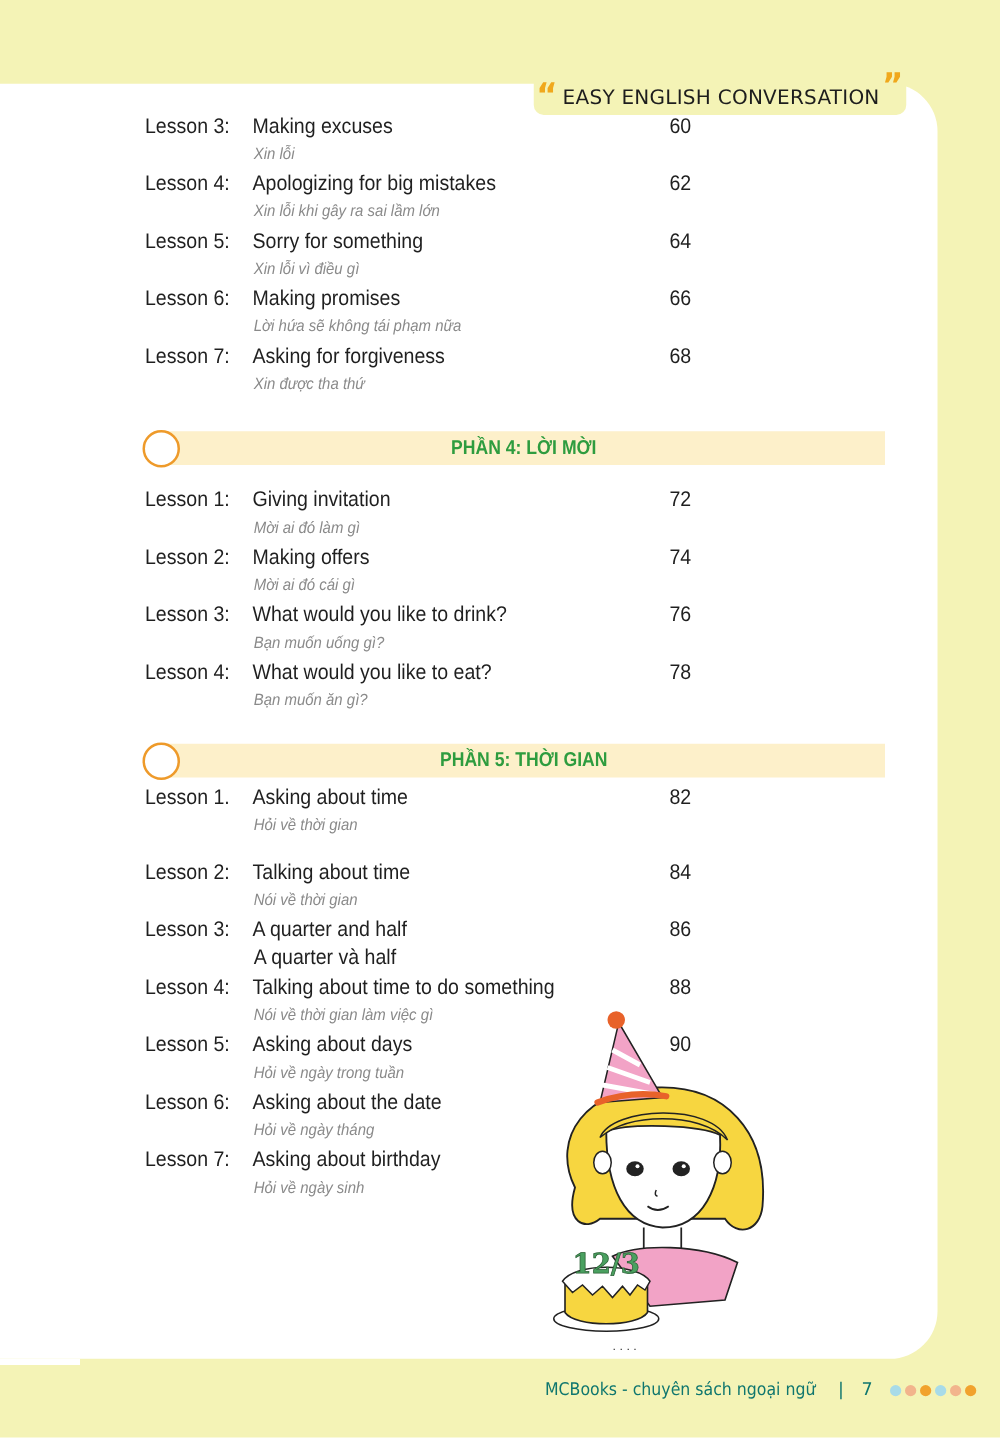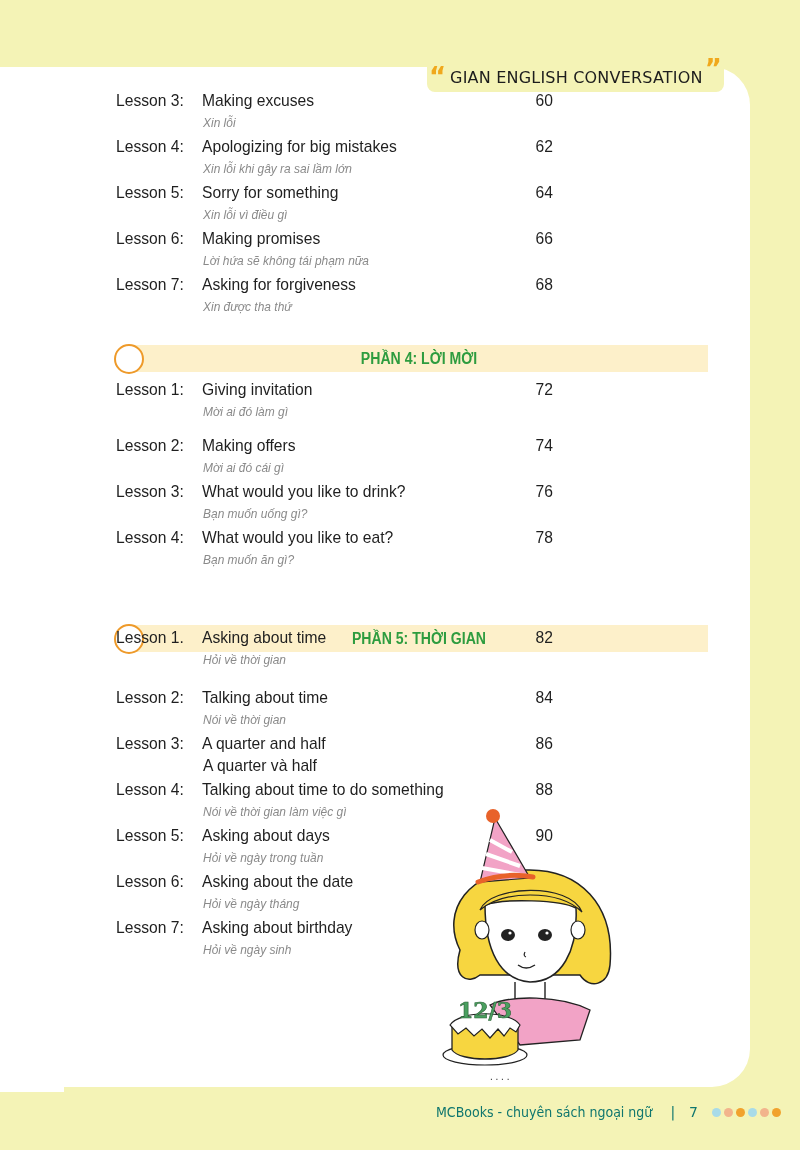--- a/index.html
+++ b/index.html
@@ -102,21 +102,21 @@
 </style>
 </head>
 <body>
 
 <div class="panel"></div>
 <div class="panel-left-notch"></div>
 
 <div class="header">
   <div class="header-bg"></div>
   <span class="quote open">“</span>
-  <span class="title">GIAN ENGLISH CONVERSATION</span>
+  <span class="title">EASY ENGLISH CONVERSATION</span>
   <span class="quote close">”</span>
 </div>
 
 <div class="toc">
 
   <div class="entry" style="top:91px">
     <span class="num">Lesson 3:</span>
     <span class="en">Making excuses</span>
     <span class="vi">Xin lỗi</span>
     <span class="page">60</span>
@@ -145,21 +145,21 @@
     <span class="vi">Xin được tha thứ</span>
     <span class="page">68</span>
   </div>
 
   <div class="section" style="top:344px">
     <div class="bar"></div>
     <div class="circle"></div>
     <div class="label">PHẦN 4: LỜI MỜI</div>
   </div>
 
-  <div class="entry" style="top:380px">
+  <div class="entry" style="top:390px">
     <span class="num">Lesson 1:</span>
     <span class="en">Giving invitation</span>
     <span class="vi">Mời ai đó làm gì</span>
     <span class="page">72</span>
   </div>
   <div class="entry" style="top:436px">
     <span class="num">Lesson 2:</span>
     <span class="en">Making offers</span>
     <span class="vi">Mời ai đó cái gì</span>
     <span class="page">74</span>
@@ -170,21 +170,21 @@
     <span class="vi">Bạn muốn uống gì?</span>
     <span class="page">76</span>
   </div>
   <div class="entry" style="top:528px">
     <span class="num">Lesson 4:</span>
     <span class="en">What would you like to eat?</span>
     <span class="vi">Bạn muốn ăn gì?</span>
     <span class="page">78</span>
   </div>
 
-  <div class="section" style="top:624px">
+  <div class="section" style="top:594px">
     <div class="bar"></div>
     <div class="circle"></div>
     <div class="label">PHẦN 5: THỜI GIAN</div>
   </div>
 
   <div class="entry" style="top:628px">
     <span class="num">Lesson 1.</span>
     <span class="en">Asking about time</span>
     <span class="vi">Hỏi về thời gian</span>
     <span class="page">82</span>

